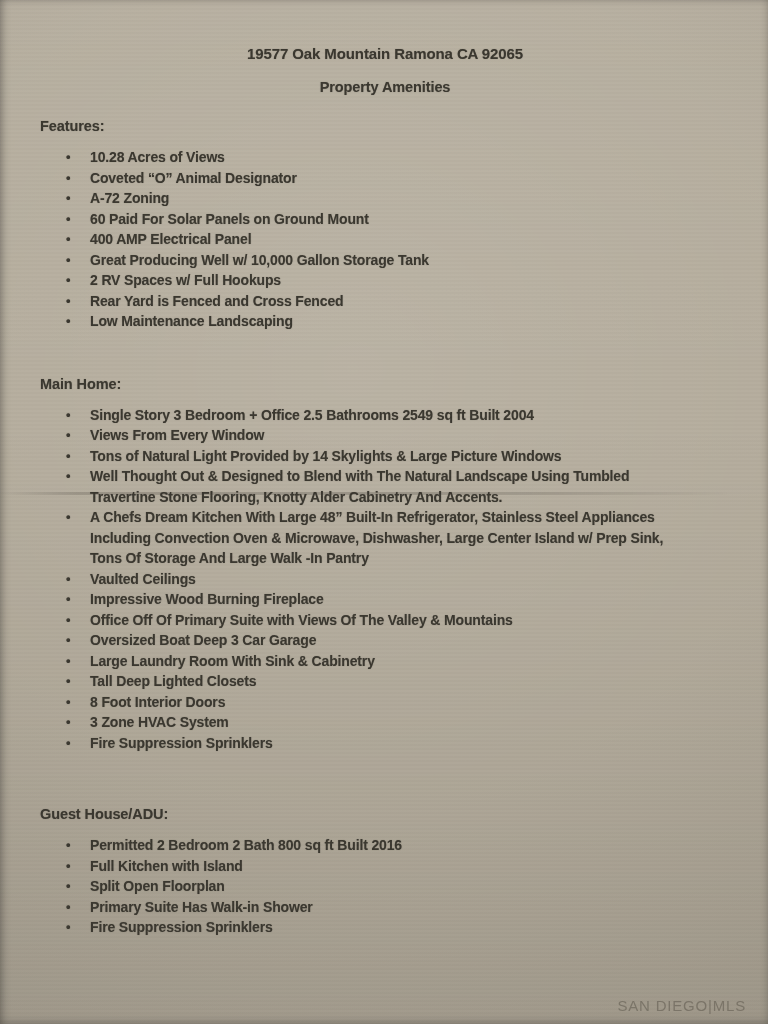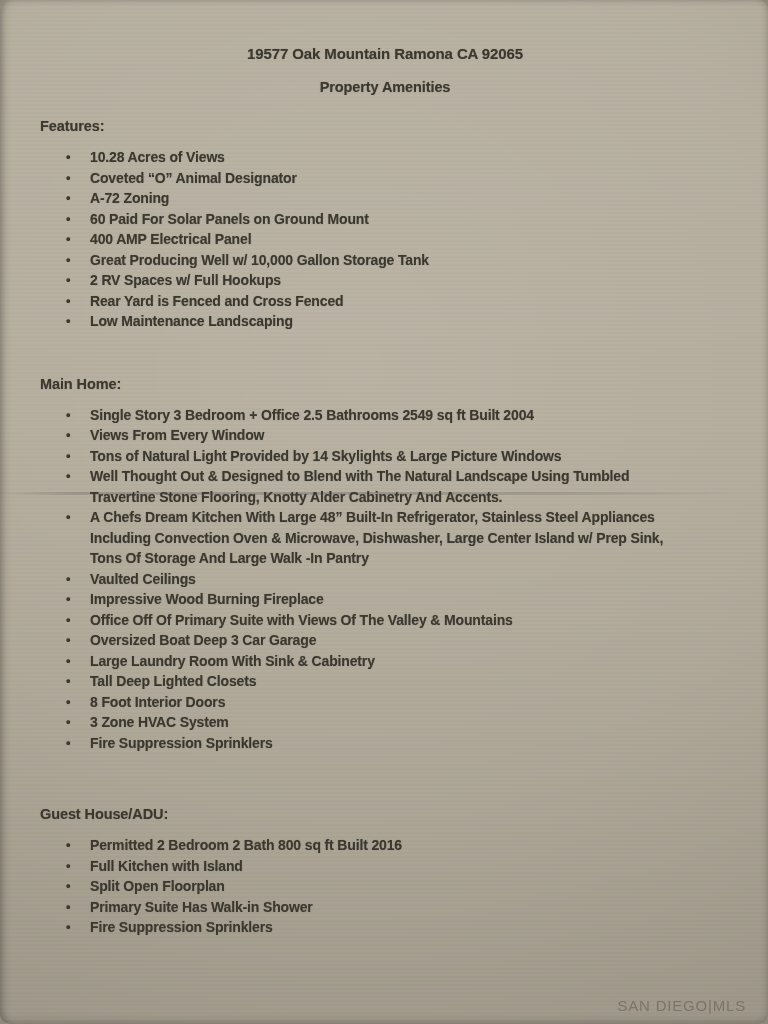--- a/index.html
+++ b/index.html
@@ -12,21 +12,20 @@
     position: relative;
     width: 768px; height: 1024px;
     background:
       radial-gradient(130% 95% at 46% 36%, rgba(255,255,255,0.09) 0%, rgba(255,255,255,0.02) 45%, rgba(0,0,0,0.06) 80%, rgba(0,0,0,0.12) 100%),
       linear-gradient(to bottom, rgba(255,255,255,0.04) 0%, rgba(0,0,0,0.00) 40%, rgba(0,0,0,0.07) 100%),
       #b3ab9b;
     box-shadow: inset 6px 0 9px -4px rgba(0,0,0,0.28), inset -4px 0 8px -4px rgba(0,0,0,0.14), inset 0 -6px 12px -6px rgba(0,0,0,0.22), inset 0 4px 8px -5px rgba(0,0,0,0.12);
     color: #3a372f;
     box-sizing: border-box;
     padding: 44px 38px 9px 40px;
-    border-radius: 10px;
   }
   .page * { box-sizing: border-box; }
   .doc-title {
     text-align: center;
     font-size: 15px; font-weight: 700;
     line-height: 20px;
     letter-spacing: -0.1px;
     text-shadow: 0 0 1px rgba(58,55,47,0.45);
   }
   .doc-subtitle {

